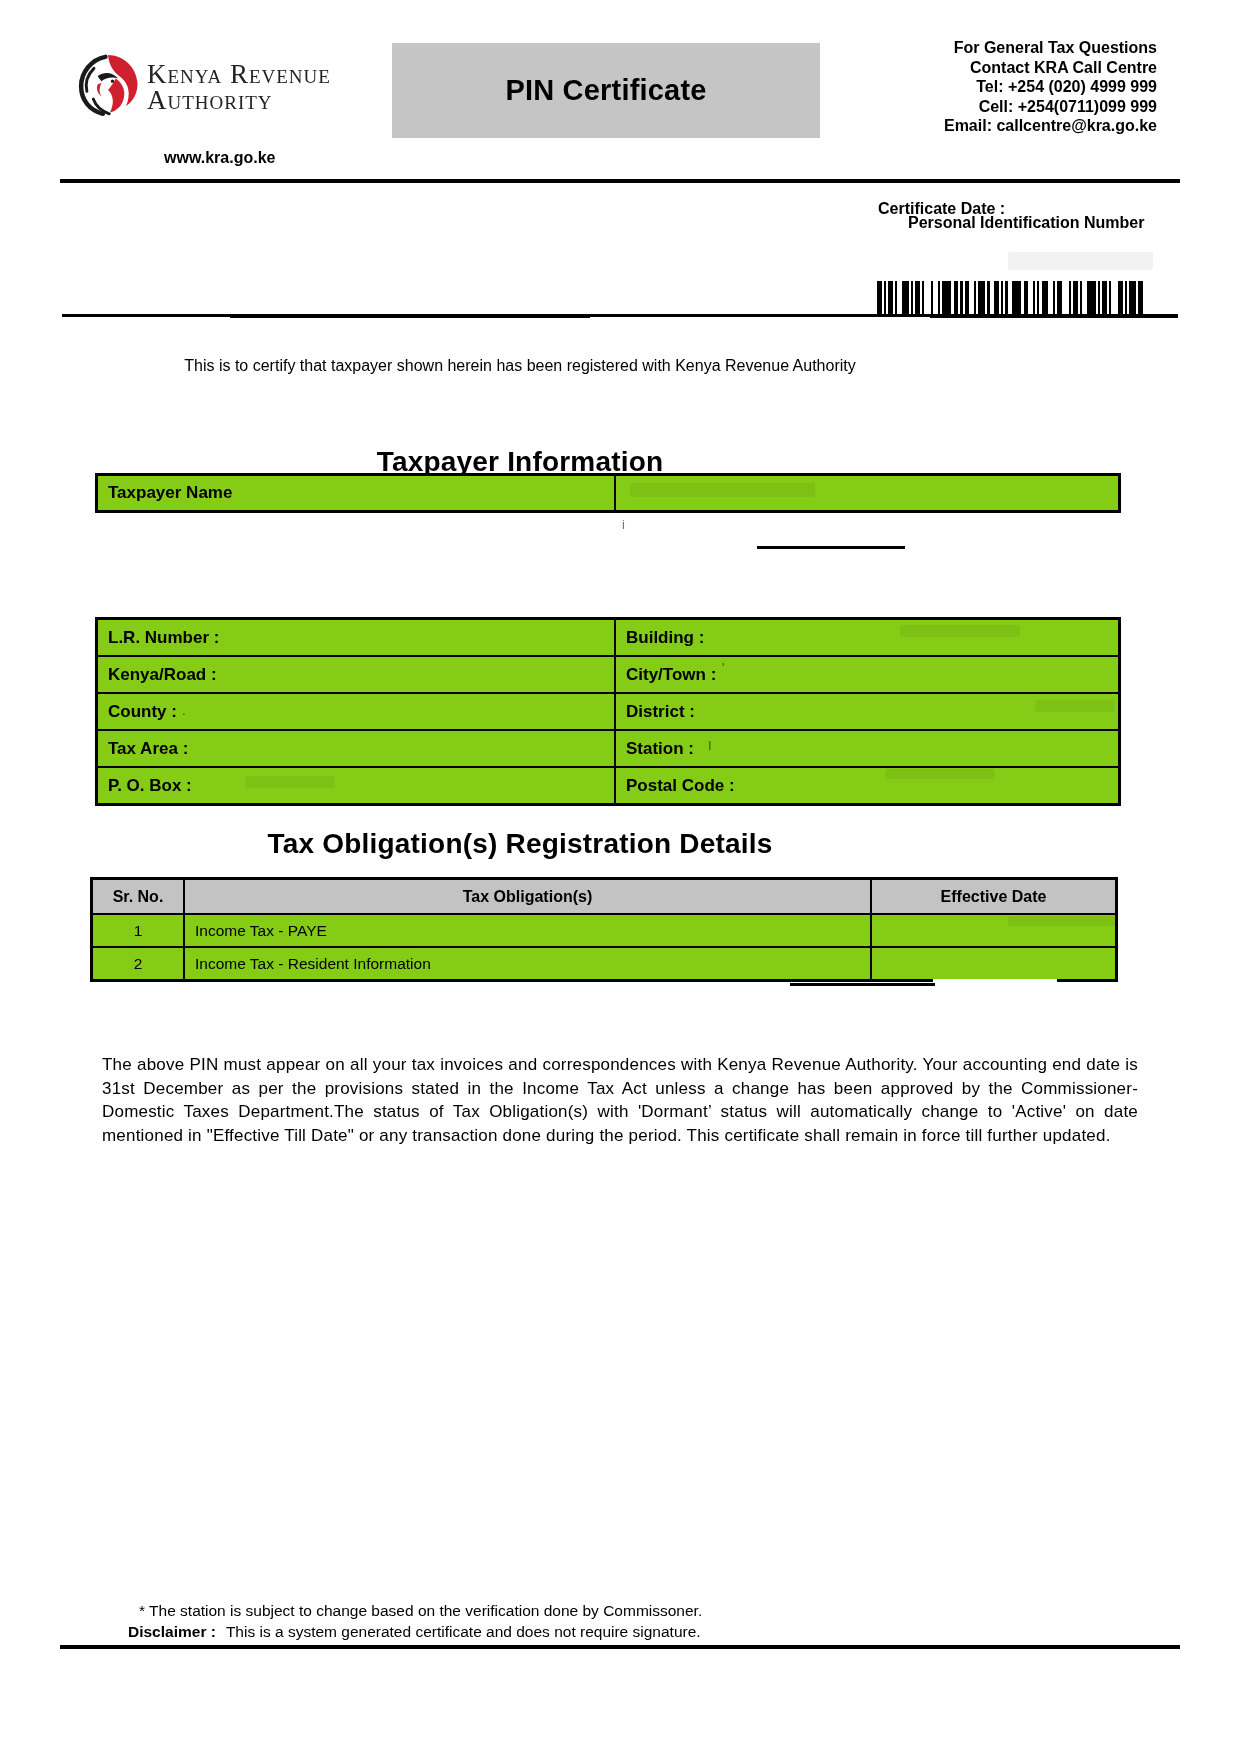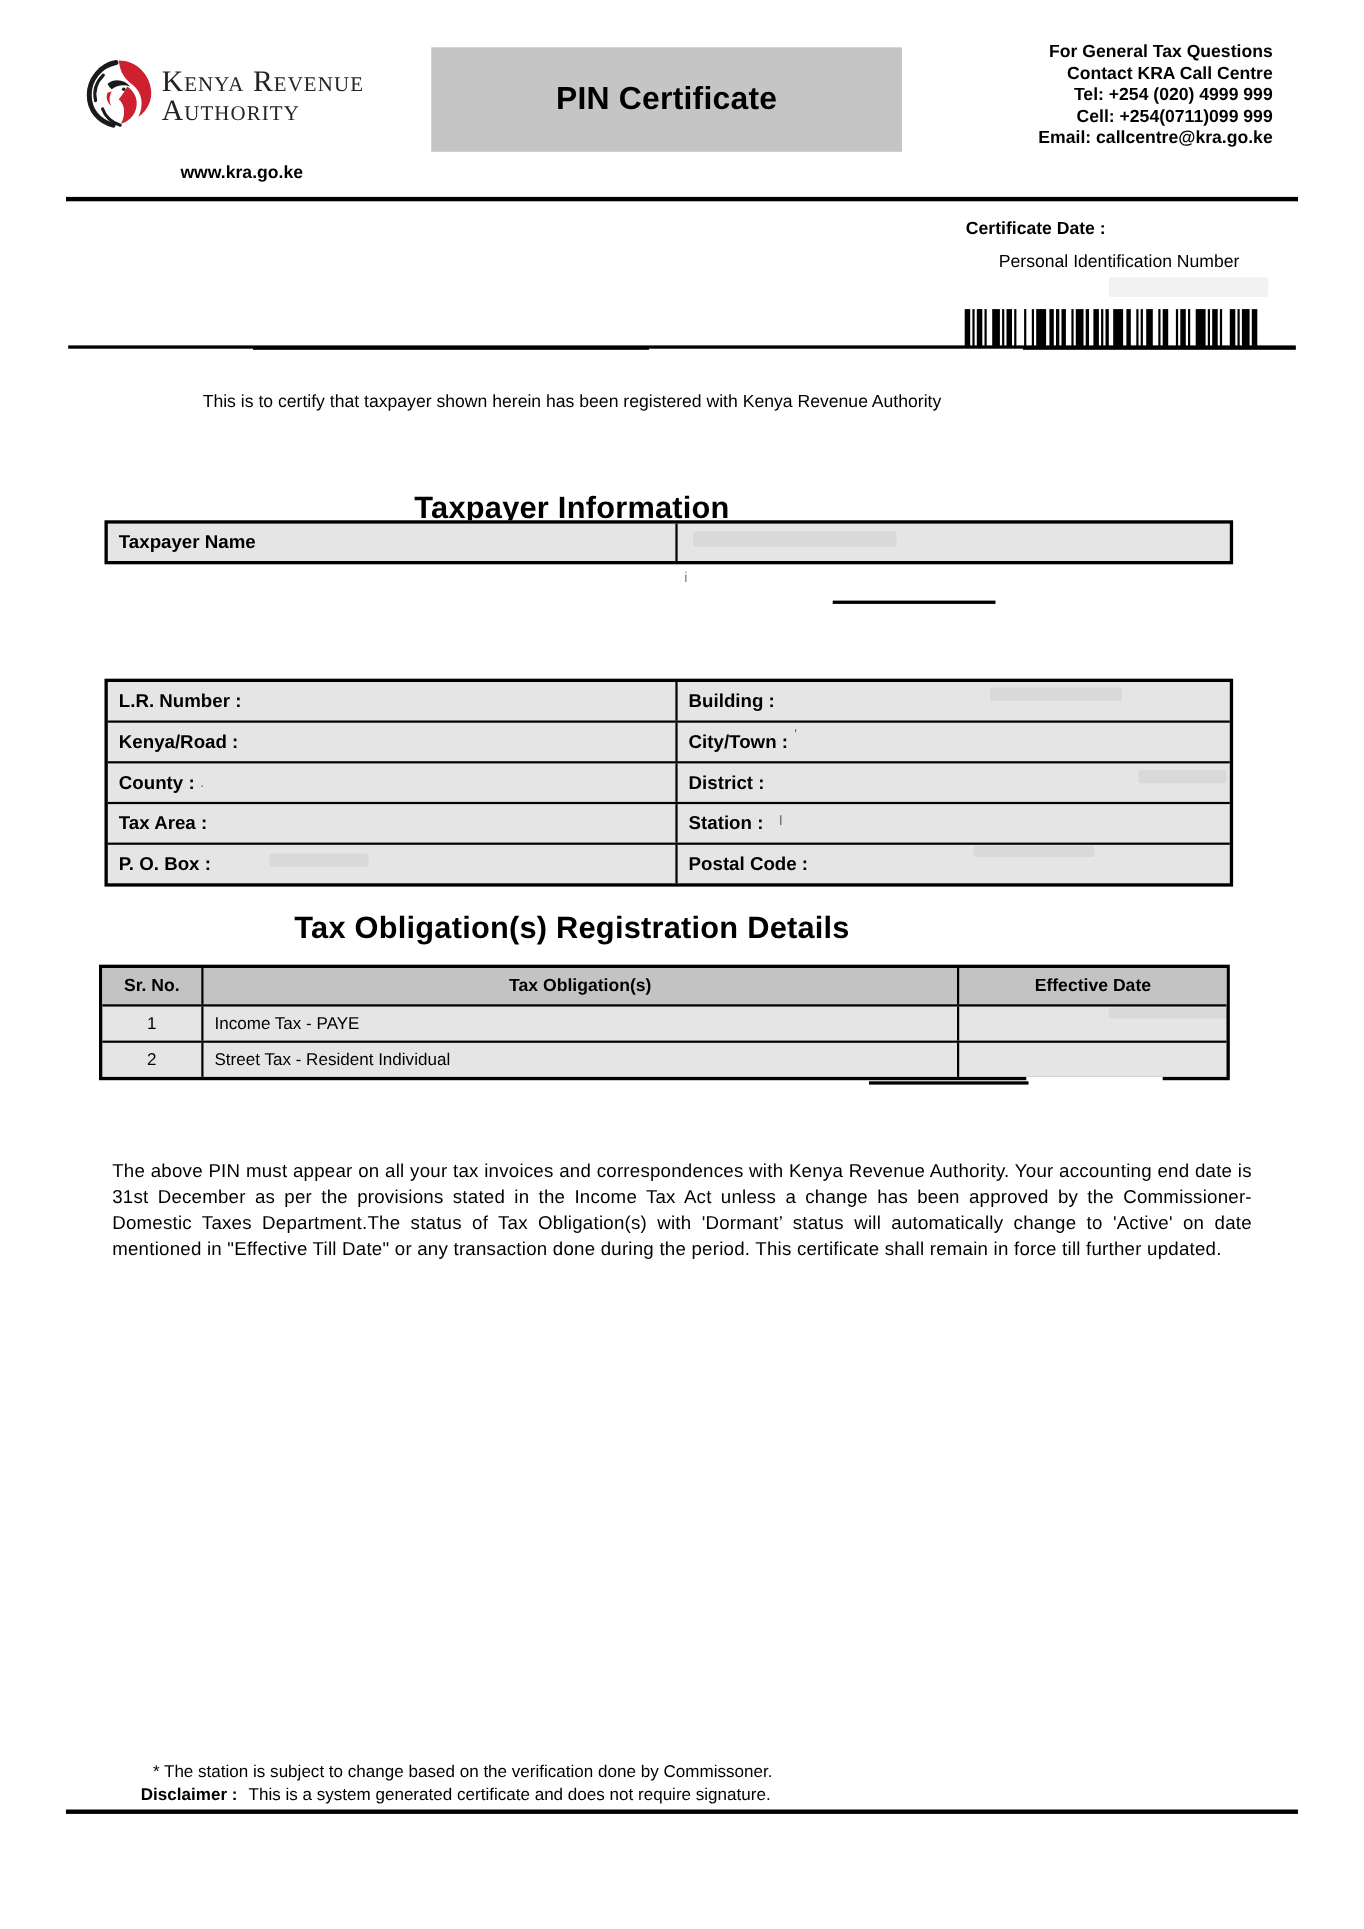--- a/index.html
+++ b/index.html
@@ -11,28 +11,28 @@
              font-variant:small-caps;text-transform:capitalize;font-size:27px;line-height:26px;
              letter-spacing:1px;color:#262223;}
   .website{left:164px;top:149px;font-size:16px;font-weight:bold;}
   .title-box{left:392px;top:43px;width:428px;height:95px;background:#c5c5c5;
              display:flex;align-items:center;justify-content:center;}
   .title-box span{font-size:29px;font-weight:bold;letter-spacing:.2px;}
   .contact{right:83px;top:38px;text-align:right;font-size:16px;font-weight:bold;line-height:19.5px;}
   .rule{background:#000;}
   
   .cert-date{left:878px;top:200px;font-size:16px;font-weight:bold;}
-  .pin-label{left:908px;top:230px;font-size:16px;font-weight:normal;}
+  .pin-label{left:908px;top:214px;font-size:16px;font-weight:bold;}
   .barcode{left:877px;top:281px;width:266px;height:34px;}
   
   .center-line{left:0;width:1040px;text-align:center;}
   .intro{top:357px;font-size:16px;}
   .h1{font-size:28px;font-weight:bold;letter-spacing:.2px;}
   
-  .tbl{border:3px solid #000;box-sizing:border-box;background:#e5e5e5;}
+  .tbl{border:3px solid #000;box-sizing:border-box;background:#84cc16;}
   .trow{display:flex;border-bottom:2px solid #000;}
   .trow:last-child{border-bottom:none;}
   .cell{box-sizing:border-box;display:flex;align-items:center;padding:0 10px;}
   .div-r{border-right:2px solid #000;}
   .lbl{font-size:17px;font-weight:bold;}
   .val{font-size:15.5px;}
   .tp-table{left:95px;top:473px;width:1026px;}
   .tp-table .trow{height:34px;}
   .tp-table .lc{width:518px;}
   .ad-table{left:95px;top:617px;width:1026px;}
@@ -203,21 +203,21 @@
       <div class="cell c-ob hd div-r hdr">Tax Obligation(s)</div>
       <div class="cell c-ef hdr">Effective Date</div>
     </div>
     <div class="trow ob-row">
       <div class="cell c-sr div-r val sr-val">1</div>
       <div class="cell c-ob div-r val">Income Tax - PAYE</div>
       <div class="cell c-ef val"></div>
     </div>
     <div class="trow ob-row">
       <div class="cell c-sr div-r val sr-val">2</div>
-      <div class="cell c-ob div-r val">Street Tax - Resident Individual</div>
+      <div class="cell c-ob div-r val">Income Tax - Resident Information</div>
       <div class="cell c-ef val"></div>
     </div>
   </div>
 
   <div class="abs ghost" style="left:1008px;top:916px;width:110px;height:10px;"></div>
   <div class="abs white-patch" style="left:933px;top:979px;width:124px;height:6px;"></div>
   <div class="abs rule" style="left:790px;top:983px;width:145px;height:3px;"></div>
 
   <div class="abs para">The above PIN must appear on all your tax invoices and correspondences with Kenya Revenue Authority. Your accounting end date is 31st December as per the provisions stated in the Income Tax Act unless a change has been approved by the Commissioner-Domestic Taxes Department.The status of Tax Obligation(s) with 'Dormant’ status will automatically change to 'Active' on date mentioned in "Effective Till Date" or any transaction done during the period. This certificate shall remain in force till further updated.</div>
 

